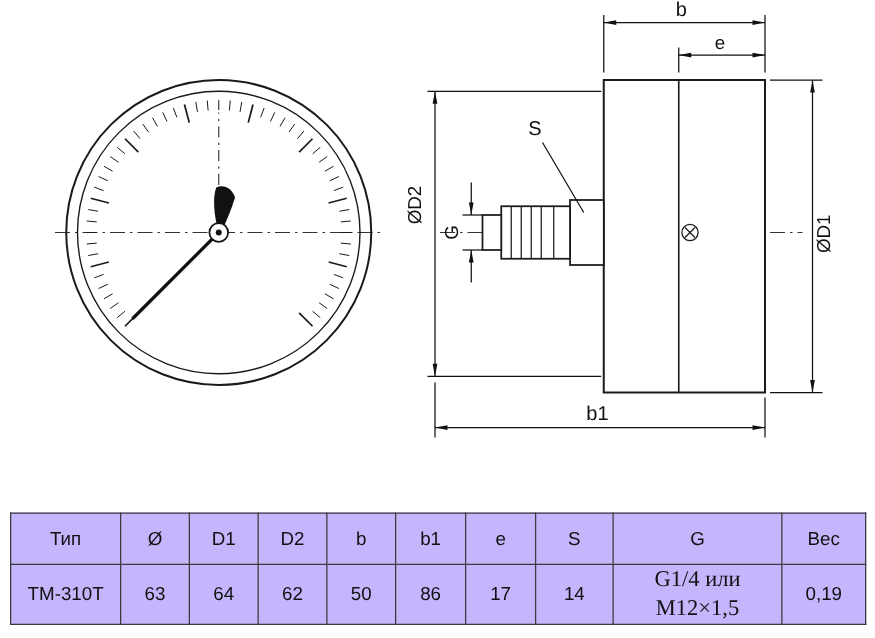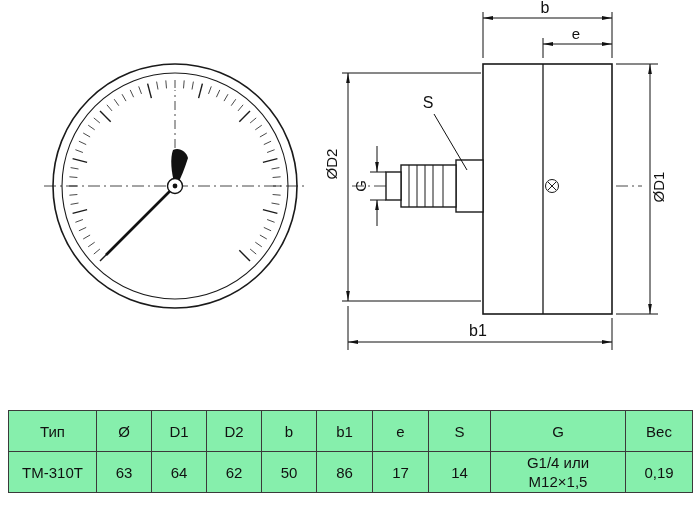--- a/index.html
+++ b/index.html
@@ -19,34 +19,35 @@
   }
   .dims-table {
     position: absolute;
     left: 8px;
     top: 410px;
     width: 684px;
     border-collapse: collapse;
     table-layout: fixed;
     font-size: 15px;
     color: #111;
-    background: #86efac;
+    background: #c4b5fd;
   }
   .dims-table th, .dims-table td {
     border: 1px solid #3a3a3a;
     text-align: center;
     vertical-align: middle;
     height: 40px;
     font-weight: 400;
     padding: 0 3px;
   }
   .g-cell {
-    font-size: 15px;
+    font-size: 18px;
     line-height: 1.3;
     white-space: pre-line;
+    font-family: Liberation Serif, serif;
   }
 </style>
 </head>
 <body>
 
 <div class="page">
 
   <svg width="700" height="402" viewBox="0 0 700 402">
     <defs>
       <marker id="arrow" viewBox="0 0 12 12" refX="11" refY="6" markerWidth="12" markerHeight="12" orient="auto-start-reverse">

